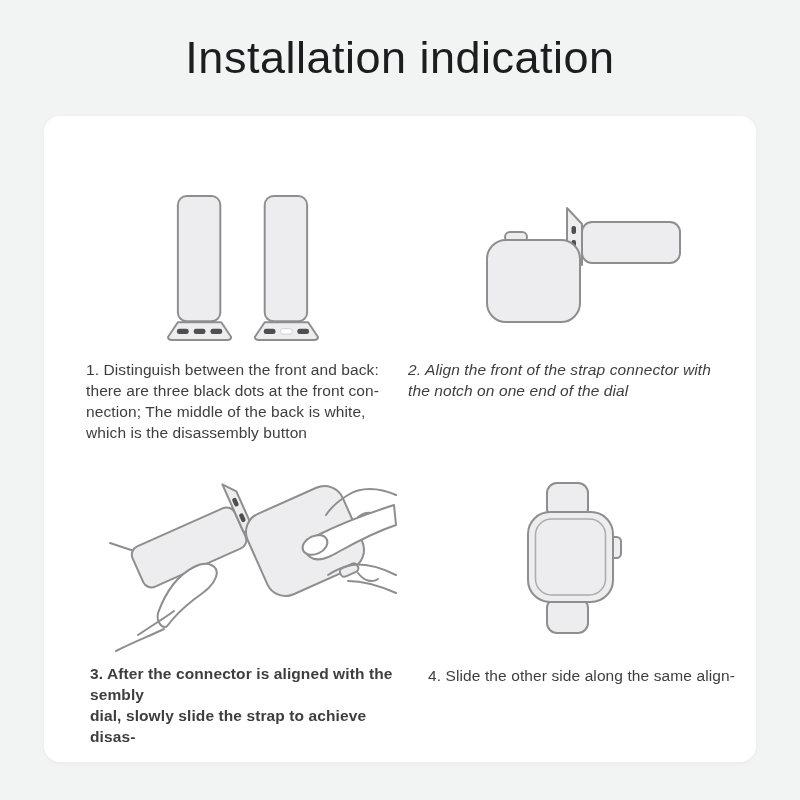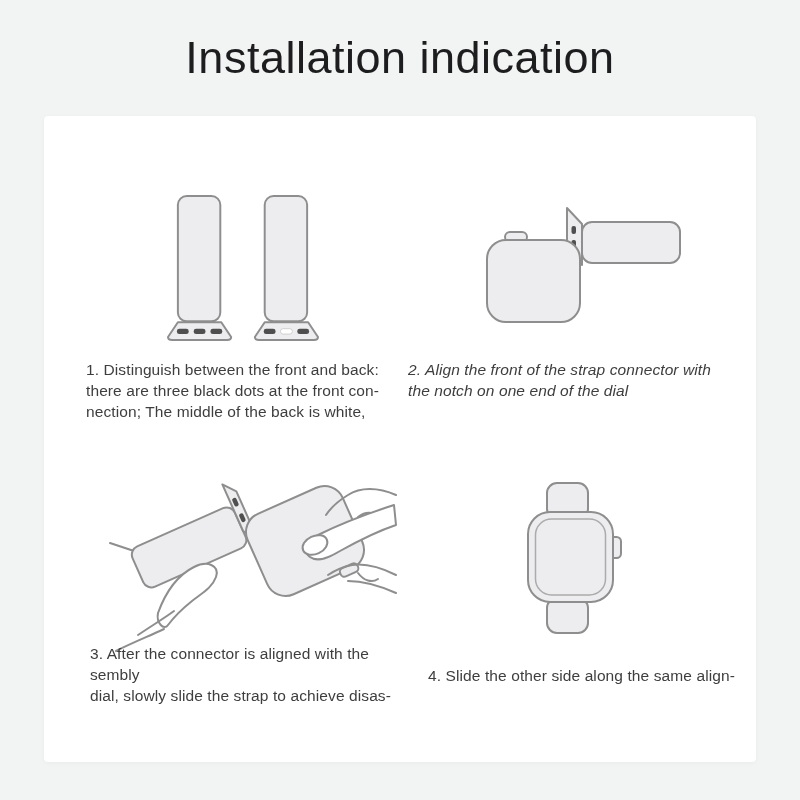--- a/index.html
+++ b/index.html
@@ -12,37 +12,37 @@
   .stage{position:absolute;inset:0;width:800px;height:800px;}
   .page-title{
     position:absolute;top:32px;left:0;width:800px;
     text-align:center;
     font-size:45px;font-weight:400;letter-spacing:.5px;
     color:var(--title-text,#1d1d1f);
   }
   .card{
     position:absolute;left:44px;top:116px;width:712px;height:646px;
     background:var(--card-bg,#fff);
-    border-radius:4px;
+    border-radius:16px;
     box-shadow:0 1px 4px rgba(0,0,0,.04);
   }
   .ill{position:absolute;}
   .ill-straps{left:120px;top:78px;}
   .ill-align{left:439px;top:87px;}
   .ill-hands{left:64px;top:349px;}
   .ill-watch{left:481px;top:364px;}
   .step-text{
     position:absolute;
     font-size:15.5px;line-height:21px;
     color:var(--body-text,#3e3e3e);
     letter-spacing:.1px;
   }
   .t1{left:42px;top:243px;width:316px;}
   .t2{left:364px;top:243px;width:324px;font-style:italic;}
-  .t3{left:46px;top:527px;width:316px;}
+  .t3{left:46px;top:547px;width:316px;font-weight:bold;}
   .t4{left:372px;top:549px;width:324px;margin-left:12px;}
   
   .i-shape{fill:var(--illustration-fill,#ededef);stroke:var(--illustration-stroke,#8e8e8e);stroke-width:2;stroke-linejoin:round;}
   .i-line{fill:none;stroke:var(--illustration-stroke,#8e8e8e);stroke-width:2;stroke-linecap:round;}
   .i-hand{fill:var(--card-bg,#fff);stroke:var(--illustration-stroke,#8e8e8e);stroke-width:2;stroke-linejoin:round;stroke-linecap:round;}
   .i-dot{fill:var(--dot-dark,#4f4f4f);stroke:none;}
   .i-dot-white{fill:var(--dot-white,#fff);stroke:var(--dot-white-stroke,#cfcfcf);stroke-width:1;}
   .i-screen{fill:var(--illustration-fill,#ededef);stroke:var(--screen-stroke,#ababab);stroke-width:1.5;}
 </style>
 </head>
@@ -127,20 +127,21 @@
       <rect class="i-shape" x="22" y="118" width="41" height="35" rx="10"></rect>
       <rect class="i-shape" x="84" y="57" width="12" height="21" rx="4.5"></rect>
       <rect class="i-shape" x="3" y="32" width="85" height="90" rx="22"></rect>
       <rect class="i-screen" x="10.5" y="39" width="70" height="76" rx="16"></rect>
     </svg>
 
     <div class="step-text t1">
       <div>1. Distinguish between the front and back:</div>
       <div>there are three black dots at the front con-</div>
       <div>nection; The middle of the back is white,</div>
+      <div>which is the disassembly button</div>
     </div>
 
     <div class="step-text t2">
       <div>2. Align the front of the strap connector with</div>
       <div>the notch on one end of the dial</div>
     </div>
 
     <div class="step-text t3">
       <div>3. After the connector is aligned with the</div>
       <div>sembly</div>

